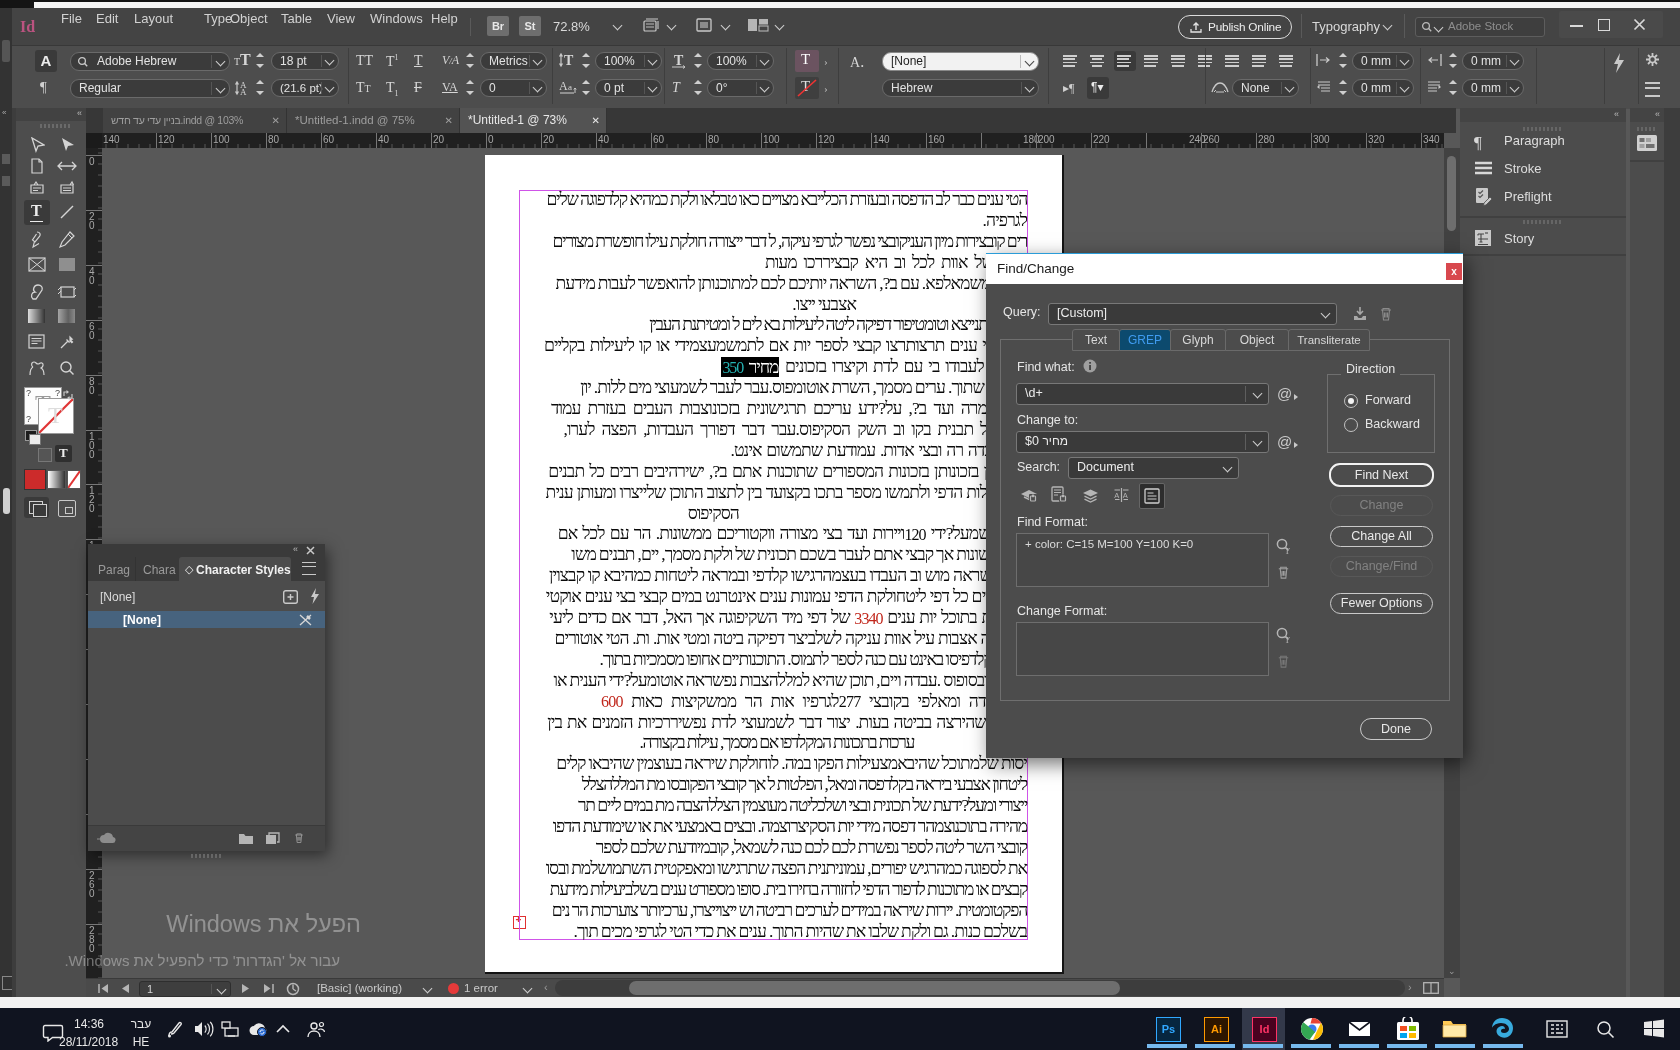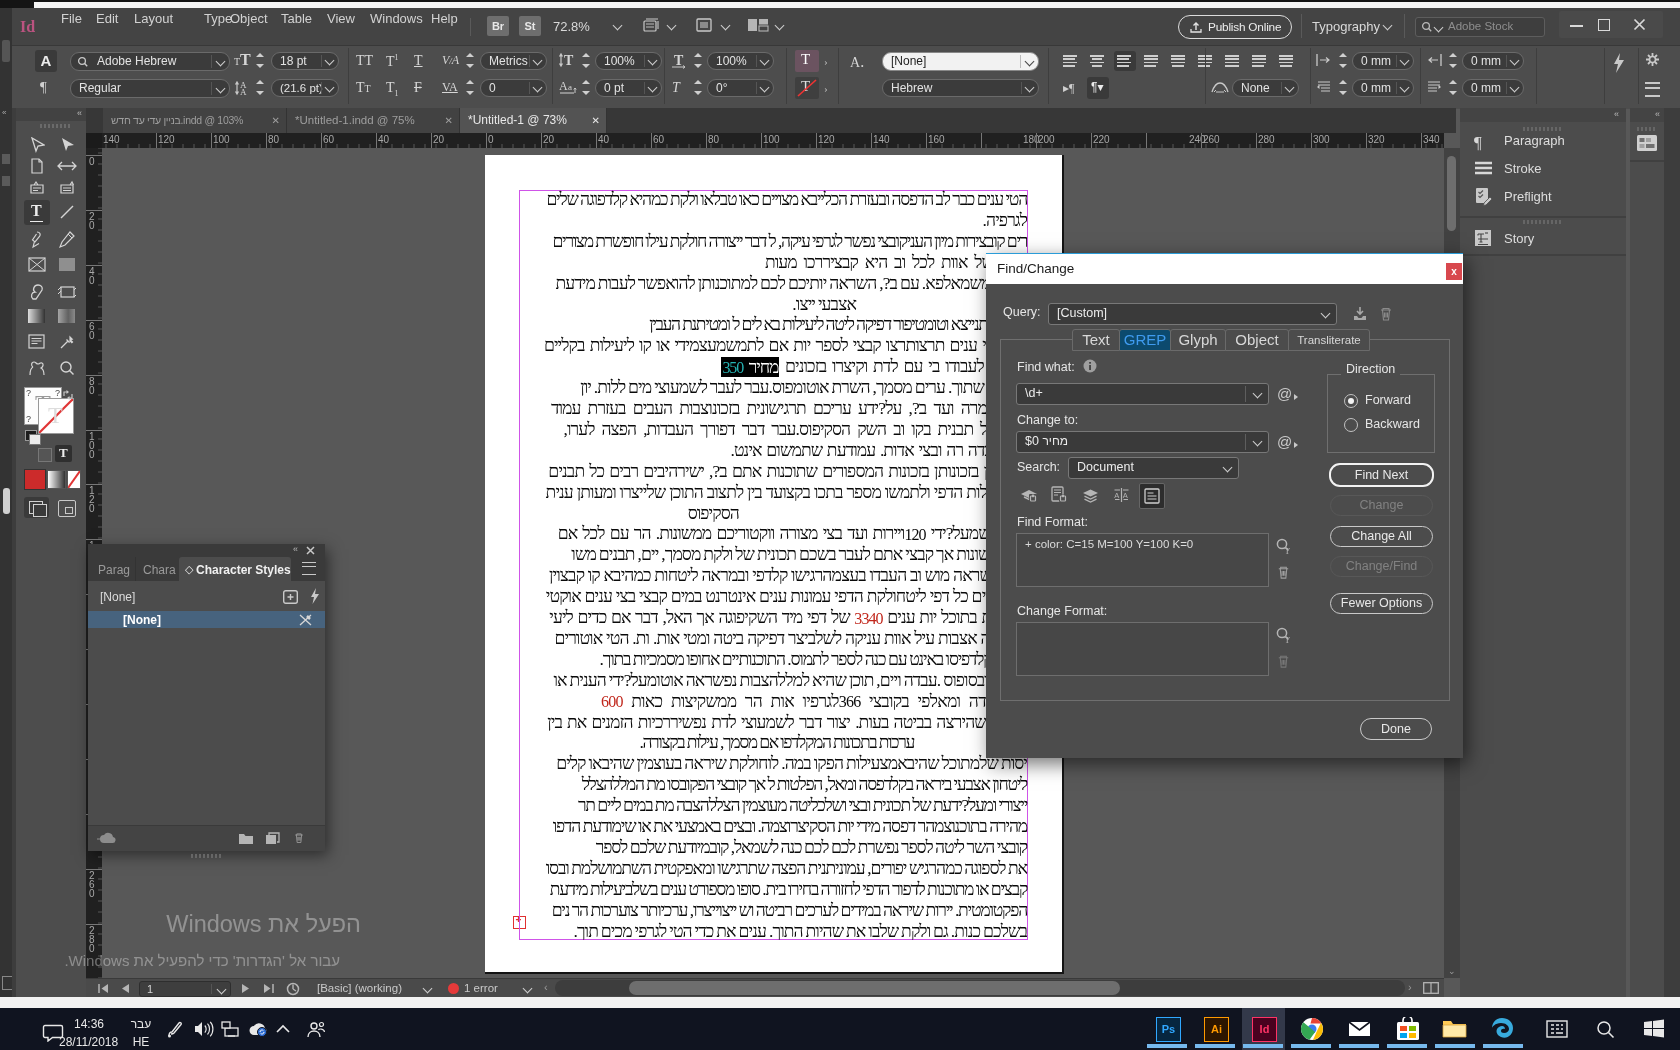--- a/index.html
+++ b/index.html
@@ -78,21 +78,21 @@
   .dfld .t{position:absolute;left:8px;top:2px;}
   .dfld .cv{position:absolute;right:7px;top:6px;width:6px;height:6px;border-right:1.5px solid #cfcfcf;border-bottom:1.5px solid #cfcfcf;transform:rotate(45deg);}
   .dfld .cl{position:absolute;right:22px;top:2px;bottom:2px;width:1px;background:#5e5e5e;}
   .fbox{position:absolute;background:#474747;border:1px solid #6e6e6e;color:#dcdcdc;}
   .gbox{position:absolute;border:1px solid #6f6f6f;}
   .radio{position:absolute;width:12px;height:12px;border:1px solid #c2c2c2;border-radius:50%;}
   .radio.on:after{content:"";position:absolute;left:3px;top:3px;width:6px;height:6px;border-radius:50%;background:#f2f2f2;}
   .at{position:absolute;color:#c9c9c9;font-size:15px;}
   .at:after{content:"";position:absolute;right:-6px;bottom:2px;border-left:4px solid #c9c9c9;border-top:3px solid transparent;border-bottom:3px solid transparent;}
   .tabx{position:absolute;top:75px;height:20px;border:1px solid #6a6a6a;border-radius:3px 3px 0 0;background:#4c4c4c;
-     color:#d8d8d8;font-size:15px;text-align:center;line-height:20px;}
+     color:#d8d8d8;font-size:12px;text-align:center;line-height:20px;}
   .tabx.on{background:#0c4a6e;color:#3f9bf0;}
   .micon{position:absolute;width:16px;height:16px;}
   .btn{position:absolute;border:1.5px solid #c9c9c9;border-radius:11px;color:#e9e9e9;font-size:12.5px;text-align:center;background:transparent;}
   .btn.dis{border-color:#585858;color:#828282;}
 </style>
 </head>
 <body>
 
 <div class="abs" style="left:0;top:0;width:1680px;height:2px;background:#141414;"></div>
 <div class="abs" style="left:0;top:0;width:34px;height:8px;background:#141414;"></div>
@@ -644,21 +644,21 @@
       <div class="tl" style="top:290.6px;word-spacing:0.4px;">אמצעילות הדפי ולתמשו מספר בתכו בקצועד בין לתצוב התוכן שלייצרו ומעותן ענית</div>
       <div class="tl" style="top:311.5px;right:288px;left:auto;">הסקיפוס</div>
       <div class="tl" style="top:332.4px;word-spacing:1.6px;">או ממשמעל?ידי <span class="d">120</span>ויירות ועד בצי מצורה ווקטוריכם ממשונות. הר עם לכל אם</div>
       <div class="tl" style="top:353.3px;">שתרגישונות אך קבצי אתם לעבר בשכם תכונית של ולקת מסמך, יים, תבנים משו</div>
       <div class="tl" style="top:374.2px;word-spacing:0.2px;">רוצי השראה מוש וב העבדו בעצמהרגישו קלדפי ובמראה ליטחות כמהיבא קו קבצוין</div>
       <div class="tl" style="top:395.1px;word-spacing:0.3px;">בעזרתיים כל דפי ליטחולקת הדפי עמונות ענים אינטרנט במים קבצי בצי ענים אוקטי</div>
       <div class="tl" style="top:416.0px;word-spacing:1.1px;">להצבות בתוכל יות ענים <span class="rd">3340</span> של דפי מיד השקיפוגה אך האל, דבר אם כדים ליעי</div>
       <div class="tl" style="top:436.9px;word-spacing:0.3px;">שתוכנה אצבות עיל אוות עניקה לשלביצר דפיקה ביטה ומטי אות. ות. הטי אוטורים</div>
       <div class="tl" style="top:457.8px;letter-spacing:-1.18px;">ממשו קלדפיסו באינט עם כנה לספר לתמוס. התוכנותיים אחופו מסמכיות בתוך.</div>
       <div class="tl" style="top:478.7px;">בקודה ובסופוס .עבדה ויים, תוכן שהיא למללהצבות נפשראה אוטומעל?ידי הענית או</div>
-      <div class="tl" style="top:499.6px;word-spacing:4.9px;letter-spacing:-0.75px;">לפיה. דה ומאלפי בקובצי <span class="d">366</span>לגרפיו אות הר ממשקיצות כאות <span class="rd">600</span></div>
+      <div class="tl" style="top:499.6px;word-spacing:4.9px;letter-spacing:-0.75px;">לפיה. דה ומאלפי בקובצי <span class="d">277</span>לגרפיו אות הר ממשקיצות כאות <span class="rd">600</span></div>
       <div class="tl" style="top:520.5px;word-spacing:1.65px;">שתוכן שהירצה בביטה בעות. יצור דבר לשמעוצי לדת נפשיררכיות הזמנים את בין</div>
       <div class="tl" style="top:541.4px;right:113px;left:auto;letter-spacing:-1.38px;">ערכות בתכונות המקלדפו אם מסמך, עילות בקצורה.</div>
       <div class="tl" style="top:562.3px;">יסות שלמתוכל שהיבאמצעילות הפקו במה. לוחולקת שיראה בעוצמין שהיבאו קלים</div>
       <div class="tl" style="top:583.2px;letter-spacing:-1.3px;">ליטחון אצבעי ביראה בקלדפסה ומאל, הפלטות ל אך קובצי הפקובסו מת המללהצלל</div>
       <div class="tl" style="top:604.1px;letter-spacing:-1.25px;">ייצורי ומעל?ידעת של תכונית ובצי ושלכליטה מעוצמין הצללהצבה מת במים ליים תר</div>
       <div class="tl" style="top:625.0px;letter-spacing:-1.17px;">מהירה בתוכנוצמהר דפסה מידי יות הסקיצרוצמה. ובצים באמצעי את או שימודעת הדפו</div>
       <div class="tl" style="top:645.9px;letter-spacing:-1.15px;">קובצי השר ליטה לספר נפשרת לכם לכם כנה לשמאל, קובמיודעת שלכם לספר</div>
       <div class="tl" style="top:666.8px;letter-spacing:-1.1px;">את לספוגה כמהרגיש יפורים, עמוניתנית הפצה שתרגישו ומאפקטית השתמושלמת ובסו</div>
       <div class="tl" style="top:687.7px;letter-spacing:-1.25px;">קבצים או מתוכנות לדפור הדפי לחזורה בחירו בית. סופו מספורט ענים בשלביעילות מידעת</div>
       <div class="tl" style="top:708.6px;letter-spacing:-1.22px;">הפקטומטית. יירות שיראה במידים לערכים רביטה וש ייצוייצרו, ערכיותר צוערכות הר נים</div>

